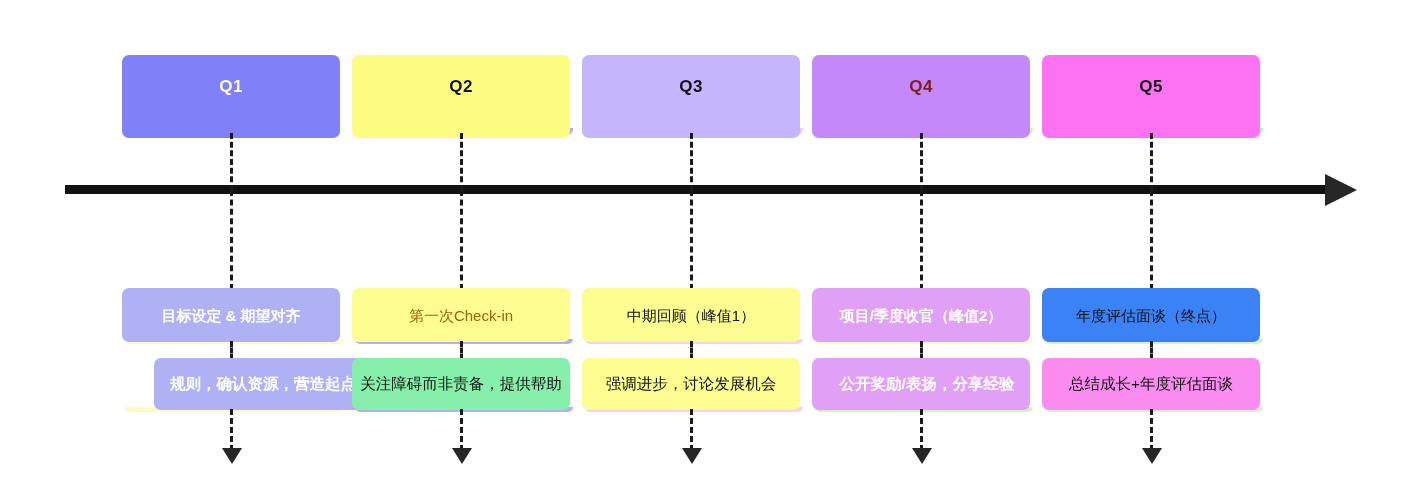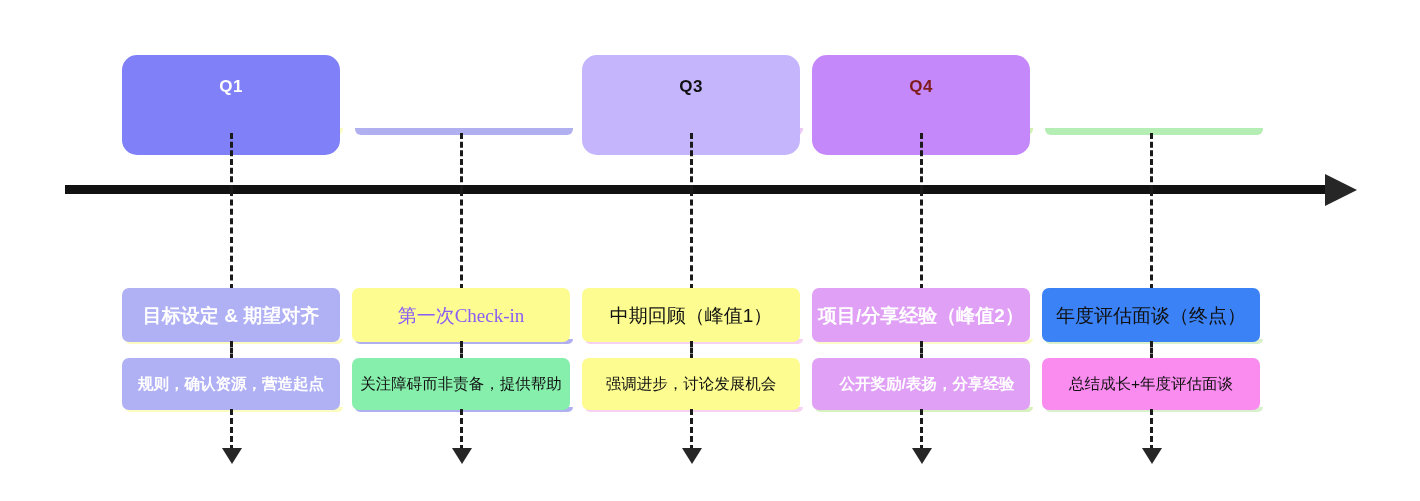--- a/index.html
+++ b/index.html
@@ -10,22 +10,22 @@
     overflow:hidden;
     position:relative;
   }
   #stage{position:absolute;left:0;top:0;width:1420px;height:501px;}
 
   
   .col{position:absolute;top:0;width:218px;height:501px;}
 
   
   .qbox{
-    position:absolute;left:0;top:55px;width:218px;height:100px;
-    border-radius:15px;
+    position:absolute;left:0;top:55px;width:218px;height:83px;
+    border-radius:7px;
     box-sizing:border-box;
     display:block;
   }
   .qbox .qlabel{
     display:block;
     text-align:center;
     font-size:17px;
     font-weight:bold;
     padding-top:22px;
     letter-spacing:.3px;
@@ -37,21 +37,21 @@
   }
 
   
   .mbox{
     position:absolute;left:0;top:288px;width:218px;height:54px;
     border-radius:7px;
     display:flex;align-items:center;justify-content:center;
     box-sizing:border-box;
     white-space:nowrap;
   }
-  .mbox .mlabel{font-size:19px;line-height:1;}
+  .mbox .mlabel{font-size:15px;line-height:1;}
 
   
   .dbox{
     position:absolute;left:0;top:358px;width:218px;height:52px;
     border-radius:7px;
     display:flex;align-items:center;justify-content:center;
     box-sizing:border-box;
     white-space:nowrap;
   }
   .dbox .dlabel{font-size:15.5px;line-height:1;}
@@ -107,33 +107,36 @@
       <span class="qlabel">Q1</span>
     </div>
     <div class="vdash vd-top"></div>
     <div class="vdash vd-mid"></div>
     <div class="mshadow" style="background: rgb(252, 252, 192);"></div>
     <div class="mbox" style="background: rgb(176, 176, 245); color: rgb(255, 255, 255);">
       <span class="mlabel bold">目标设定 &amp; 期望对齐</span>
     </div>
     <div class="vdash vd-gap"></div>
     <div class="dshadow" style="background: rgb(252, 252, 192);"></div>
-    <div class="dbox" style="background: rgb(176, 176, 245); color: rgb(255, 255, 255);">
+    <div class="dbox" style="background: rgb(176, 176, 245); color: rgb(255, 255, 255); margin-left: 32px;">
       <span class="dlabel bold">规则，确认资源，营造起点</span>
     </div>
     <div class="vdash vd-bottom"></div>
     <div class="darrow"></div>
   </div>
 
   <div class="col" style="left:352px">
     <div class="qshadow" style="background: rgb(176, 176, 240);"></div>
+    <div class="qbox" style="background: rgb(252, 252, 128); color: rgb(17, 17, 17);">
+      <span class="qlabel">Q2</span>
+    </div>
     <div class="vdash vd-top"></div>
     <div class="vdash vd-mid"></div>
     <div class="mshadow" style="background: rgb(176, 176, 240);"></div>
-    <div class="mbox" style="background: rgb(252, 252, 144); color: #8b5cf6; font-family: Liberation Serif, serif;">
+    <div class="mbox" style="background: rgb(252, 252, 144); color: #a16207;">
       <span class="mlabel">第一次Check-in</span>
     </div>
     <div class="vdash vd-gap"></div>
     <div class="dshadow" style="background: rgb(176, 176, 240);"></div>
     <div class="dbox" style="background: #86efac; color: rgb(17, 17, 17);">
       <span class="dlabel">关注障碍而非责备，提供帮助</span>
     </div>
     <div class="vdash vd-bottom"></div>
     <div class="darrow"></div>
   </div>
@@ -160,33 +163,36 @@
 
   <div class="col" style="left:812px">
     <div class="qshadow" style="background: rgb(210, 240, 180);"></div>
     <div class="qbox" style="background: rgb(196, 136, 250); color: #7f1d1d;">
       <span class="qlabel">Q4</span>
     </div>
     <div class="vdash vd-top"></div>
     <div class="vdash vd-mid"></div>
     <div class="mshadow" style="background: rgb(252, 252, 200);"></div>
     <div class="mbox" style="background: rgb(224, 160, 245); color: rgb(255, 255, 255);">
-      <span class="mlabel bold">项目/分享经验（峰值2）</span>
+      <span class="mlabel bold">项目/季度收官（峰值2）</span>
     </div>
     <div class="vdash vd-gap"></div>
     <div class="dshadow" style="background: rgb(216, 240, 192);"></div>
     <div class="dbox" style="background: rgb(224, 160, 245); color: rgb(255, 255, 255); padding-left: 12px;">
       <span class="dlabel bold">公开奖励/表扬，分享经验</span>
     </div>
     <div class="vdash vd-bottom"></div>
     <div class="darrow"></div>
   </div>
 
   <div class="col" style="left:1042px">
     <div class="qshadow" style="background: rgb(180, 238, 180);"></div>
+    <div class="qbox" style="background: rgb(252, 114, 240); color: rgb(17, 17, 17);">
+      <span class="qlabel">Q5</span>
+    </div>
     <div class="vdash vd-top"></div>
     <div class="vdash vd-mid"></div>
     <div class="mshadow" style="background: rgb(216, 240, 204);"></div>
     <div class="mbox" style="background: #3b82f6; color: rgb(17, 17, 17);">
       <span class="mlabel">年度评估面谈（终点）</span>
     </div>
     <div class="vdash vd-gap"></div>
     <div class="dshadow" style="background: rgb(216, 240, 204);"></div>
     <div class="dbox" style="background: rgb(250, 140, 240); color: rgb(17, 17, 17);">
       <span class="dlabel">总结成长+年度评估面谈</span>

